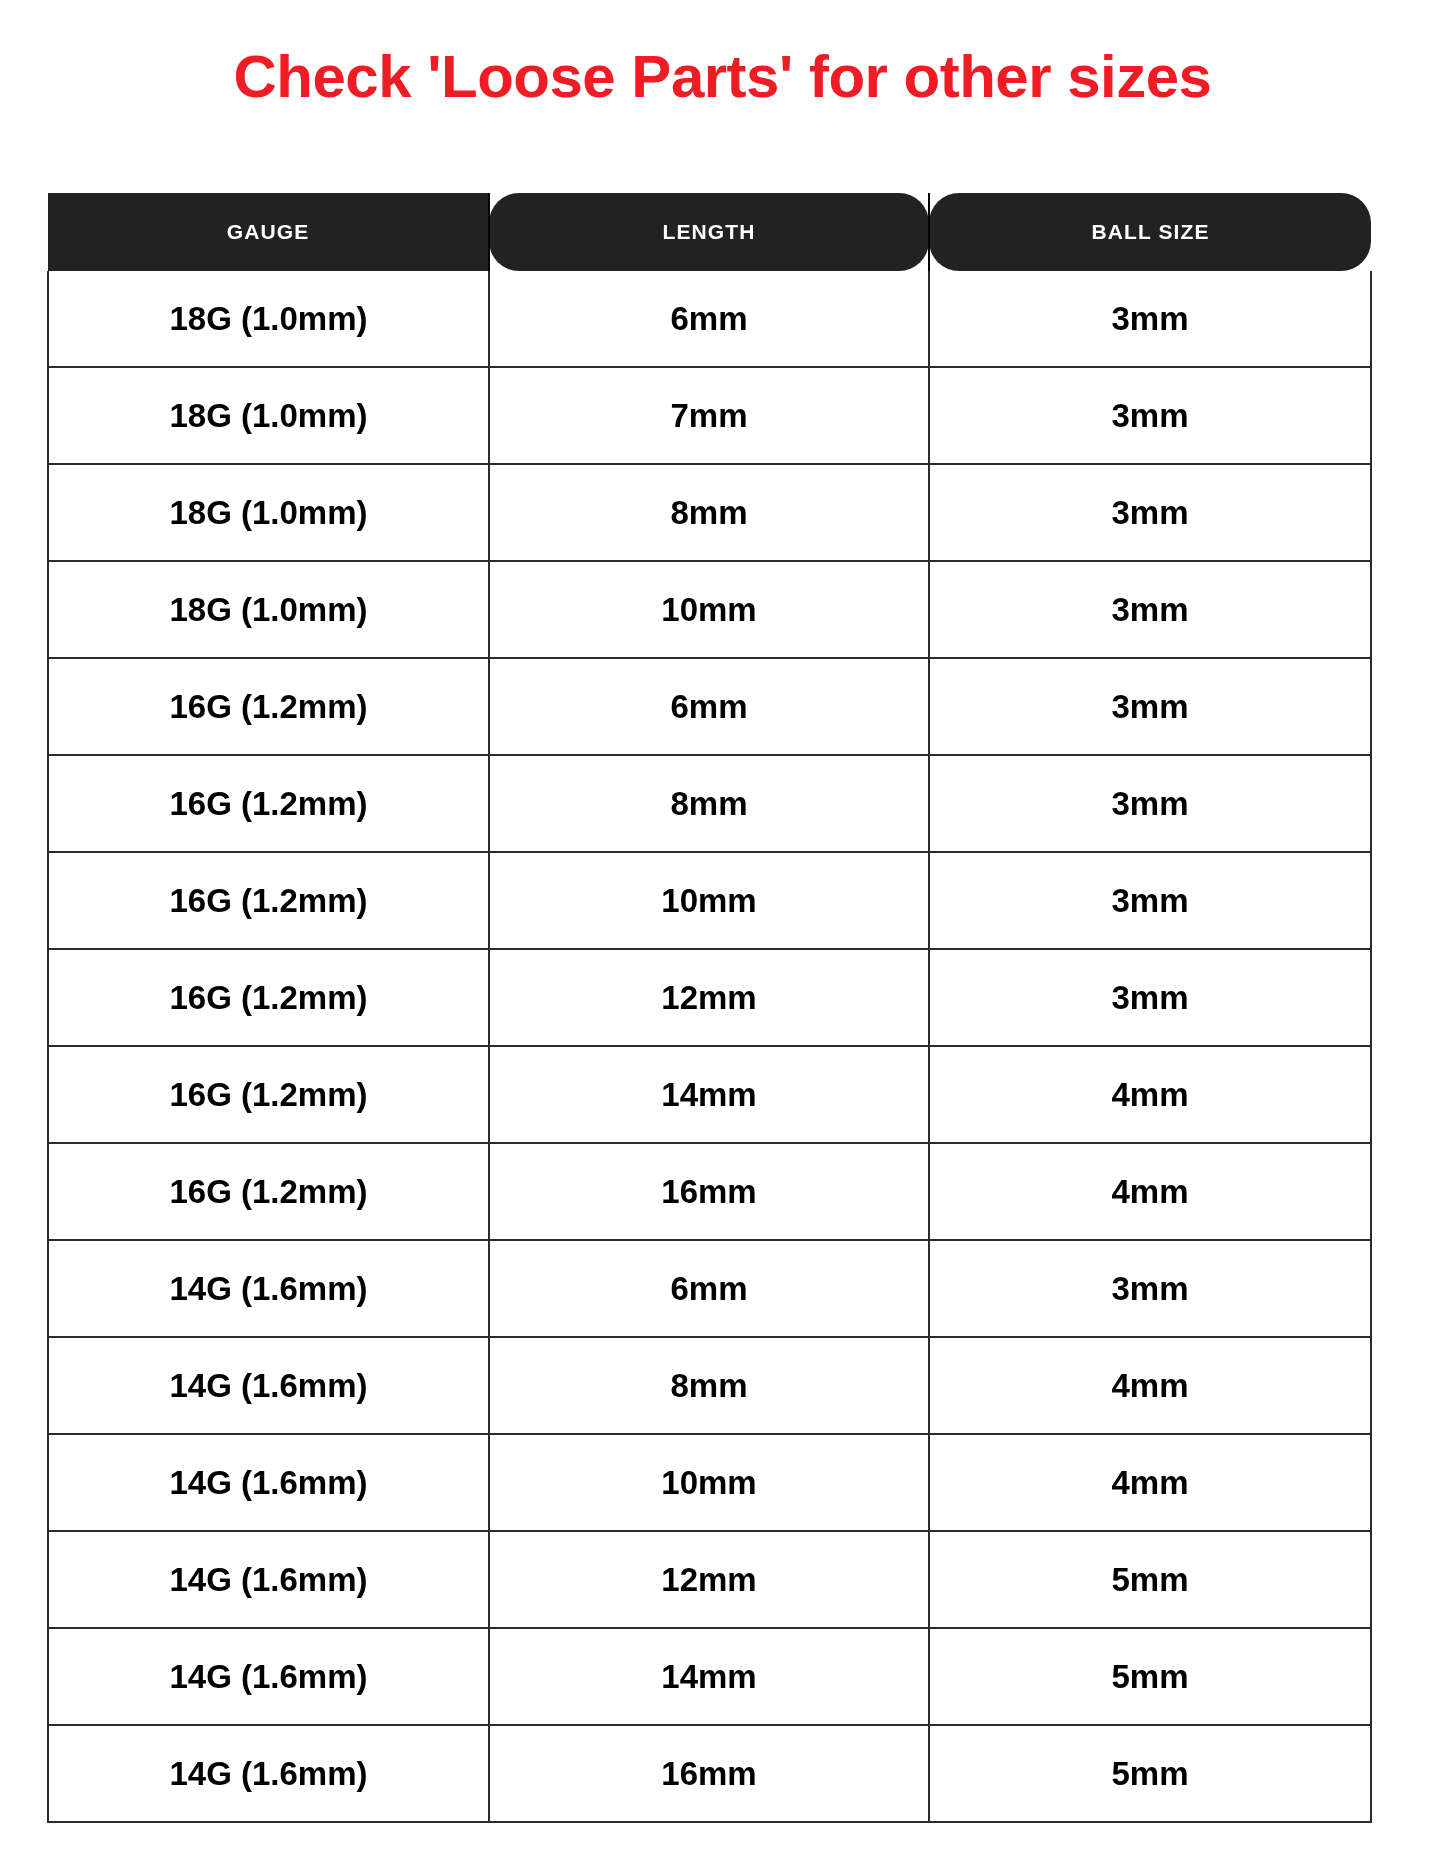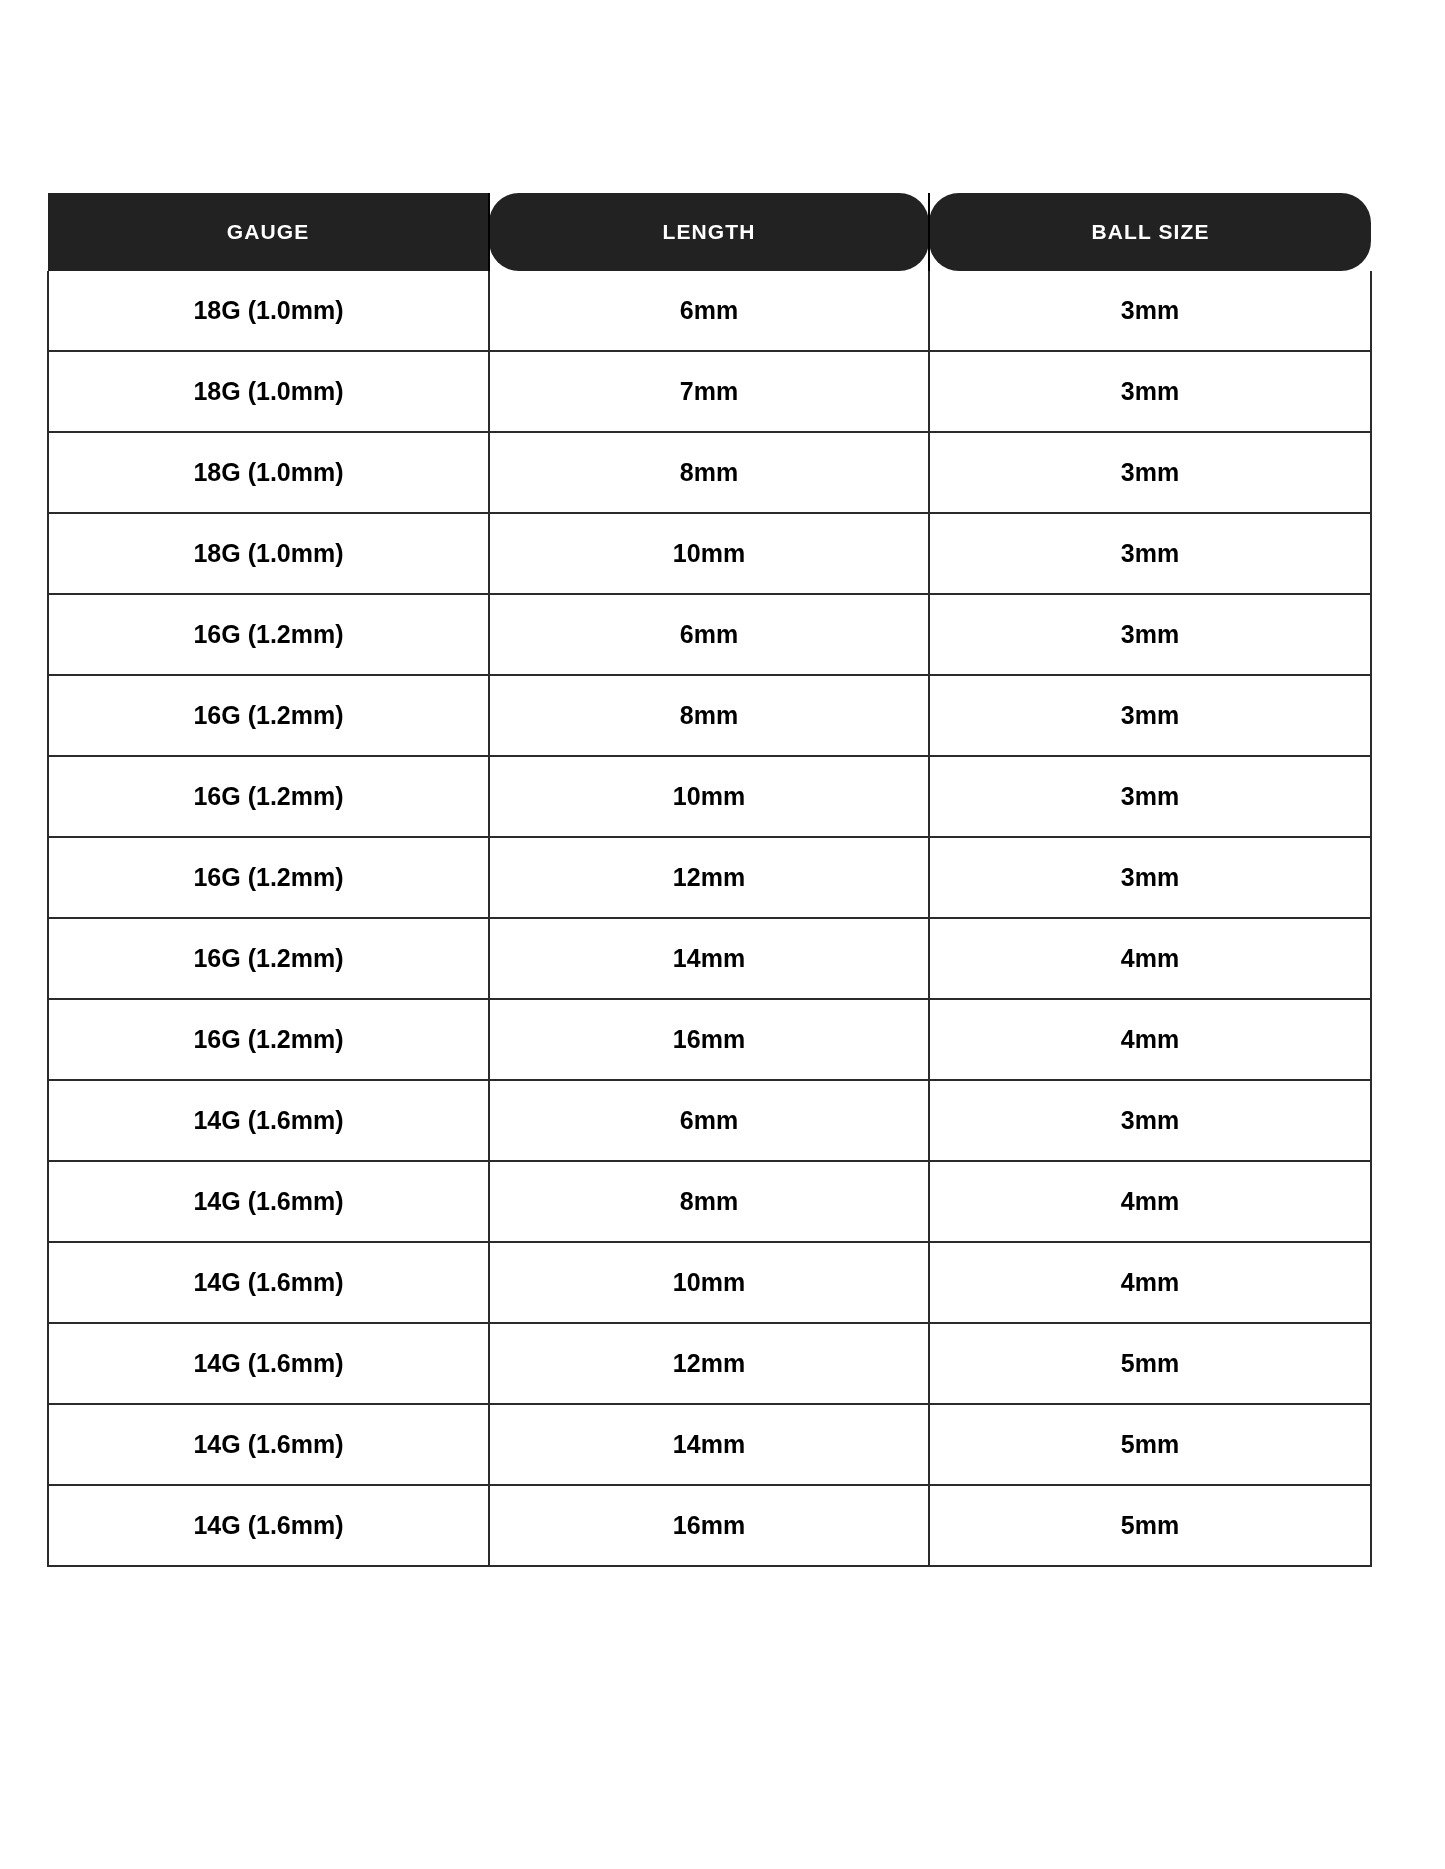--- a/index.html
+++ b/index.html
@@ -63,43 +63,44 @@
     text-transform: uppercase;
     margin-top: 40px;
   }
   .size-table thead th + th {
     border-left: 2px solid #000000;
     border-radius: 30px;
   }
 
   .size-table tbody td {
     height: 79px;
-    font-size: 25px;
+    font-size: 33px;
     font-weight: 700;
     color: #000000;
     text-align: center;
     vertical-align: middle;
-    padding: 0;
+    padding: 8px;
     background: #ffffff;
     border-bottom: 2px solid #2b2b2b;
     border-right: 2px solid #2b2b2b;
     margin-top: 9px;
   }
   .size-table tbody td:first-child {
     border-left: 2px solid #2b2b2b;
   }
   .size-table tbody tr:first-child td {
     border-top: none;
   }
 </style>
 </head>
 <body>
 
 <div class="page">
 
+  <div class="title">Check 'Loose Parts' for other sizes</div>
 
   <table class="size-table">
     <colgroup>
       <col class="c-gauge">
       <col class="c-length">
       <col class="c-ball">
     </colgroup>
     <thead>
       <tr>
         <th>GAUGE</th>

